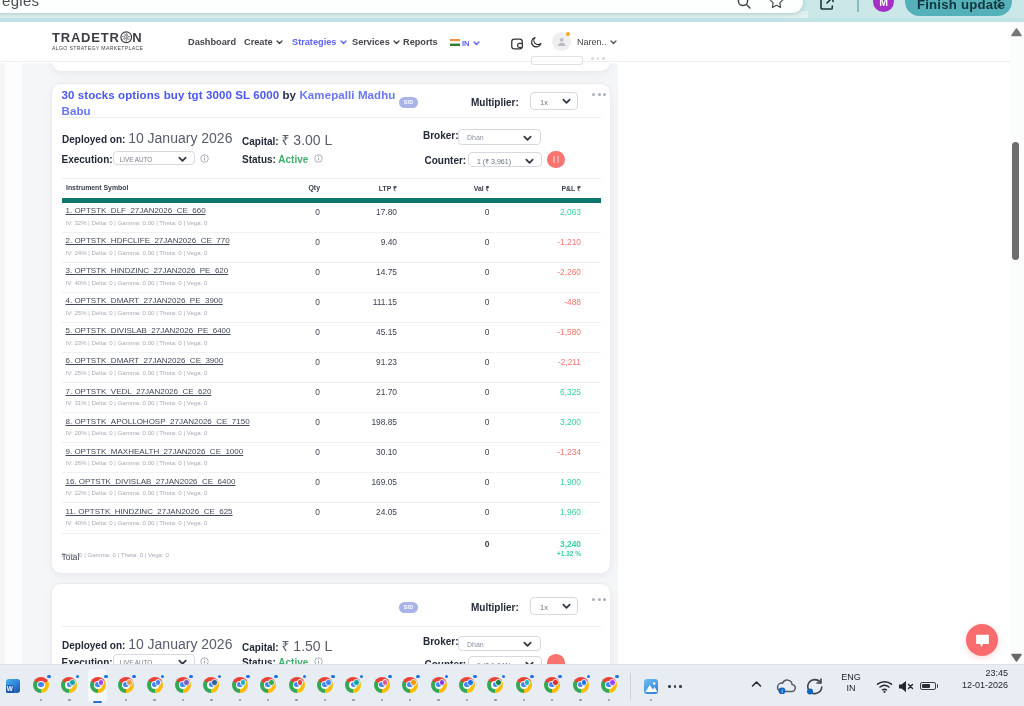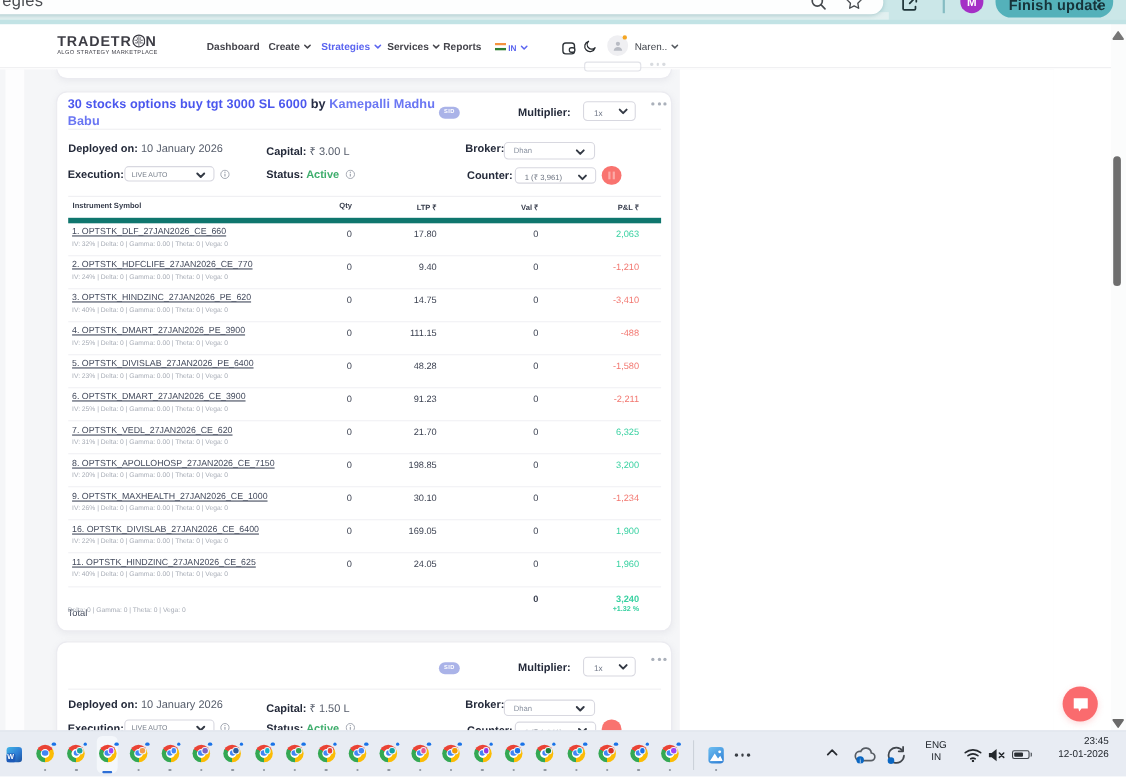--- a/index.html
+++ b/index.html
@@ -23,21 +23,21 @@
 #page{position:absolute;left:0;top:63px;width:958px;height:601px;background:#f5f6f8;overflow:hidden}
 .card{position:absolute;left:51px;width:560px;background:#fff;border:1px solid #ebebf0;border-radius:10px;box-shadow:0 2px 6px rgba(160,160,175,.12)}
 #prev{top:-1px;height:10px;border-radius:0 0 10px 10px;border-top:none}
 #card1{top:20px;height:491px}
 #card2{top:520px;height:101px;border-radius:10px 10px 0 0}
 .title{font-weight:bold;font-size:11.5px;color:#4b57ee;line-height:16.2px;letter-spacing:.1px}
 .title .by{color:#262c44}
 .title .nm{color:#6a76f3}
 .sid{position:absolute;width:19px;height:10.5px;border-radius:6px;background:#aab3e8;color:#fff;font-size:5.2px;font-weight:bold;text-align:center;line-height:10.5px;letter-spacing:.3px}
 .lbl{font-weight:bold;font-size:10px;color:#242a3a;letter-spacing:0}
-.val{font-size:10px;color:#565d6b}
+.val{font-size:14px;color:#565d6b}
 .sel{position:absolute;background:#fff;border:1px solid #d8d8e0;border-radius:4px}
 .sel span{position:absolute;color:#717888}
 .chev{position:absolute}
 .hr{position:absolute;left:9.5px;right:9.5px;height:1px;background:#efeff2}
 .kebab{position:absolute;width:16px;height:4px}
 .kebab i{position:absolute;top:0;width:3px;height:3px;border-radius:50%;background:#aab0ba}
 
 .thead{position:absolute;font-size:6.9px;font-weight:bold;color:#363c4b}
 .trow{position:relative;height:30.1px;border-bottom:1px solid #f1f1f4}
 .lnk{position:absolute;left:4px;top:3.5px;font-size:8px;color:#434a5c;text-decoration:underline;letter-spacing:0}
@@ -143,35 +143,35 @@
           <div class="cl">9.40</div>
           <div class="cv">0</div>
           <div class="cp r">-1,210</div>
       </div>
       <div class="trow">
         <div class="lnk">3. OPTSTK_HINDZINC_27JAN2026_PE_620</div>
         <div class="sub">IV: 40% | Delta: 0 | Gamma: 0.00 | Theta: 0 | Vega: 0</div>
         <div class="cq">0</div>
           <div class="cl">14.75</div>
           <div class="cv">0</div>
-          <div class="cp r">-3,410</div>
+          <div class="cp r">-2,260</div>
       </div>
       <div class="trow">
         <div class="lnk">4. OPTSTK_DMART_27JAN2026_PE_3900</div>
         <div class="sub">IV: 25% | Delta: 0 | Gamma: 0.00 | Theta: 0 | Vega: 0</div>
         <div class="cq">0</div>
           <div class="cl">111.15</div>
           <div class="cv">0</div>
           <div class="cp r">-488</div>
       </div>
       <div class="trow">
         <div class="lnk">5. OPTSTK_DIVISLAB_27JAN2026_PE_6400</div>
         <div class="sub">IV: 23% | Delta: 0 | Gamma: 0.00 | Theta: 0 | Vega: 0</div>
         <div class="cq">0</div>
-          <div class="cl">48.28</div>
+          <div class="cl">45.15</div>
           <div class="cv">0</div>
           <div class="cp r">-1,580</div>
       </div>
       <div class="trow">
         <div class="lnk">6. OPTSTK_DMART_27JAN2026_CE_3900</div>
         <div class="sub">IV: 25% | Delta: 0 | Gamma: 0.00 | Theta: 0 | Vega: 0</div>
         <div class="cq">0</div>
           <div class="cl">91.23</div>
           <div class="cv">0</div>
           <div class="cp r">-2,211</div>

